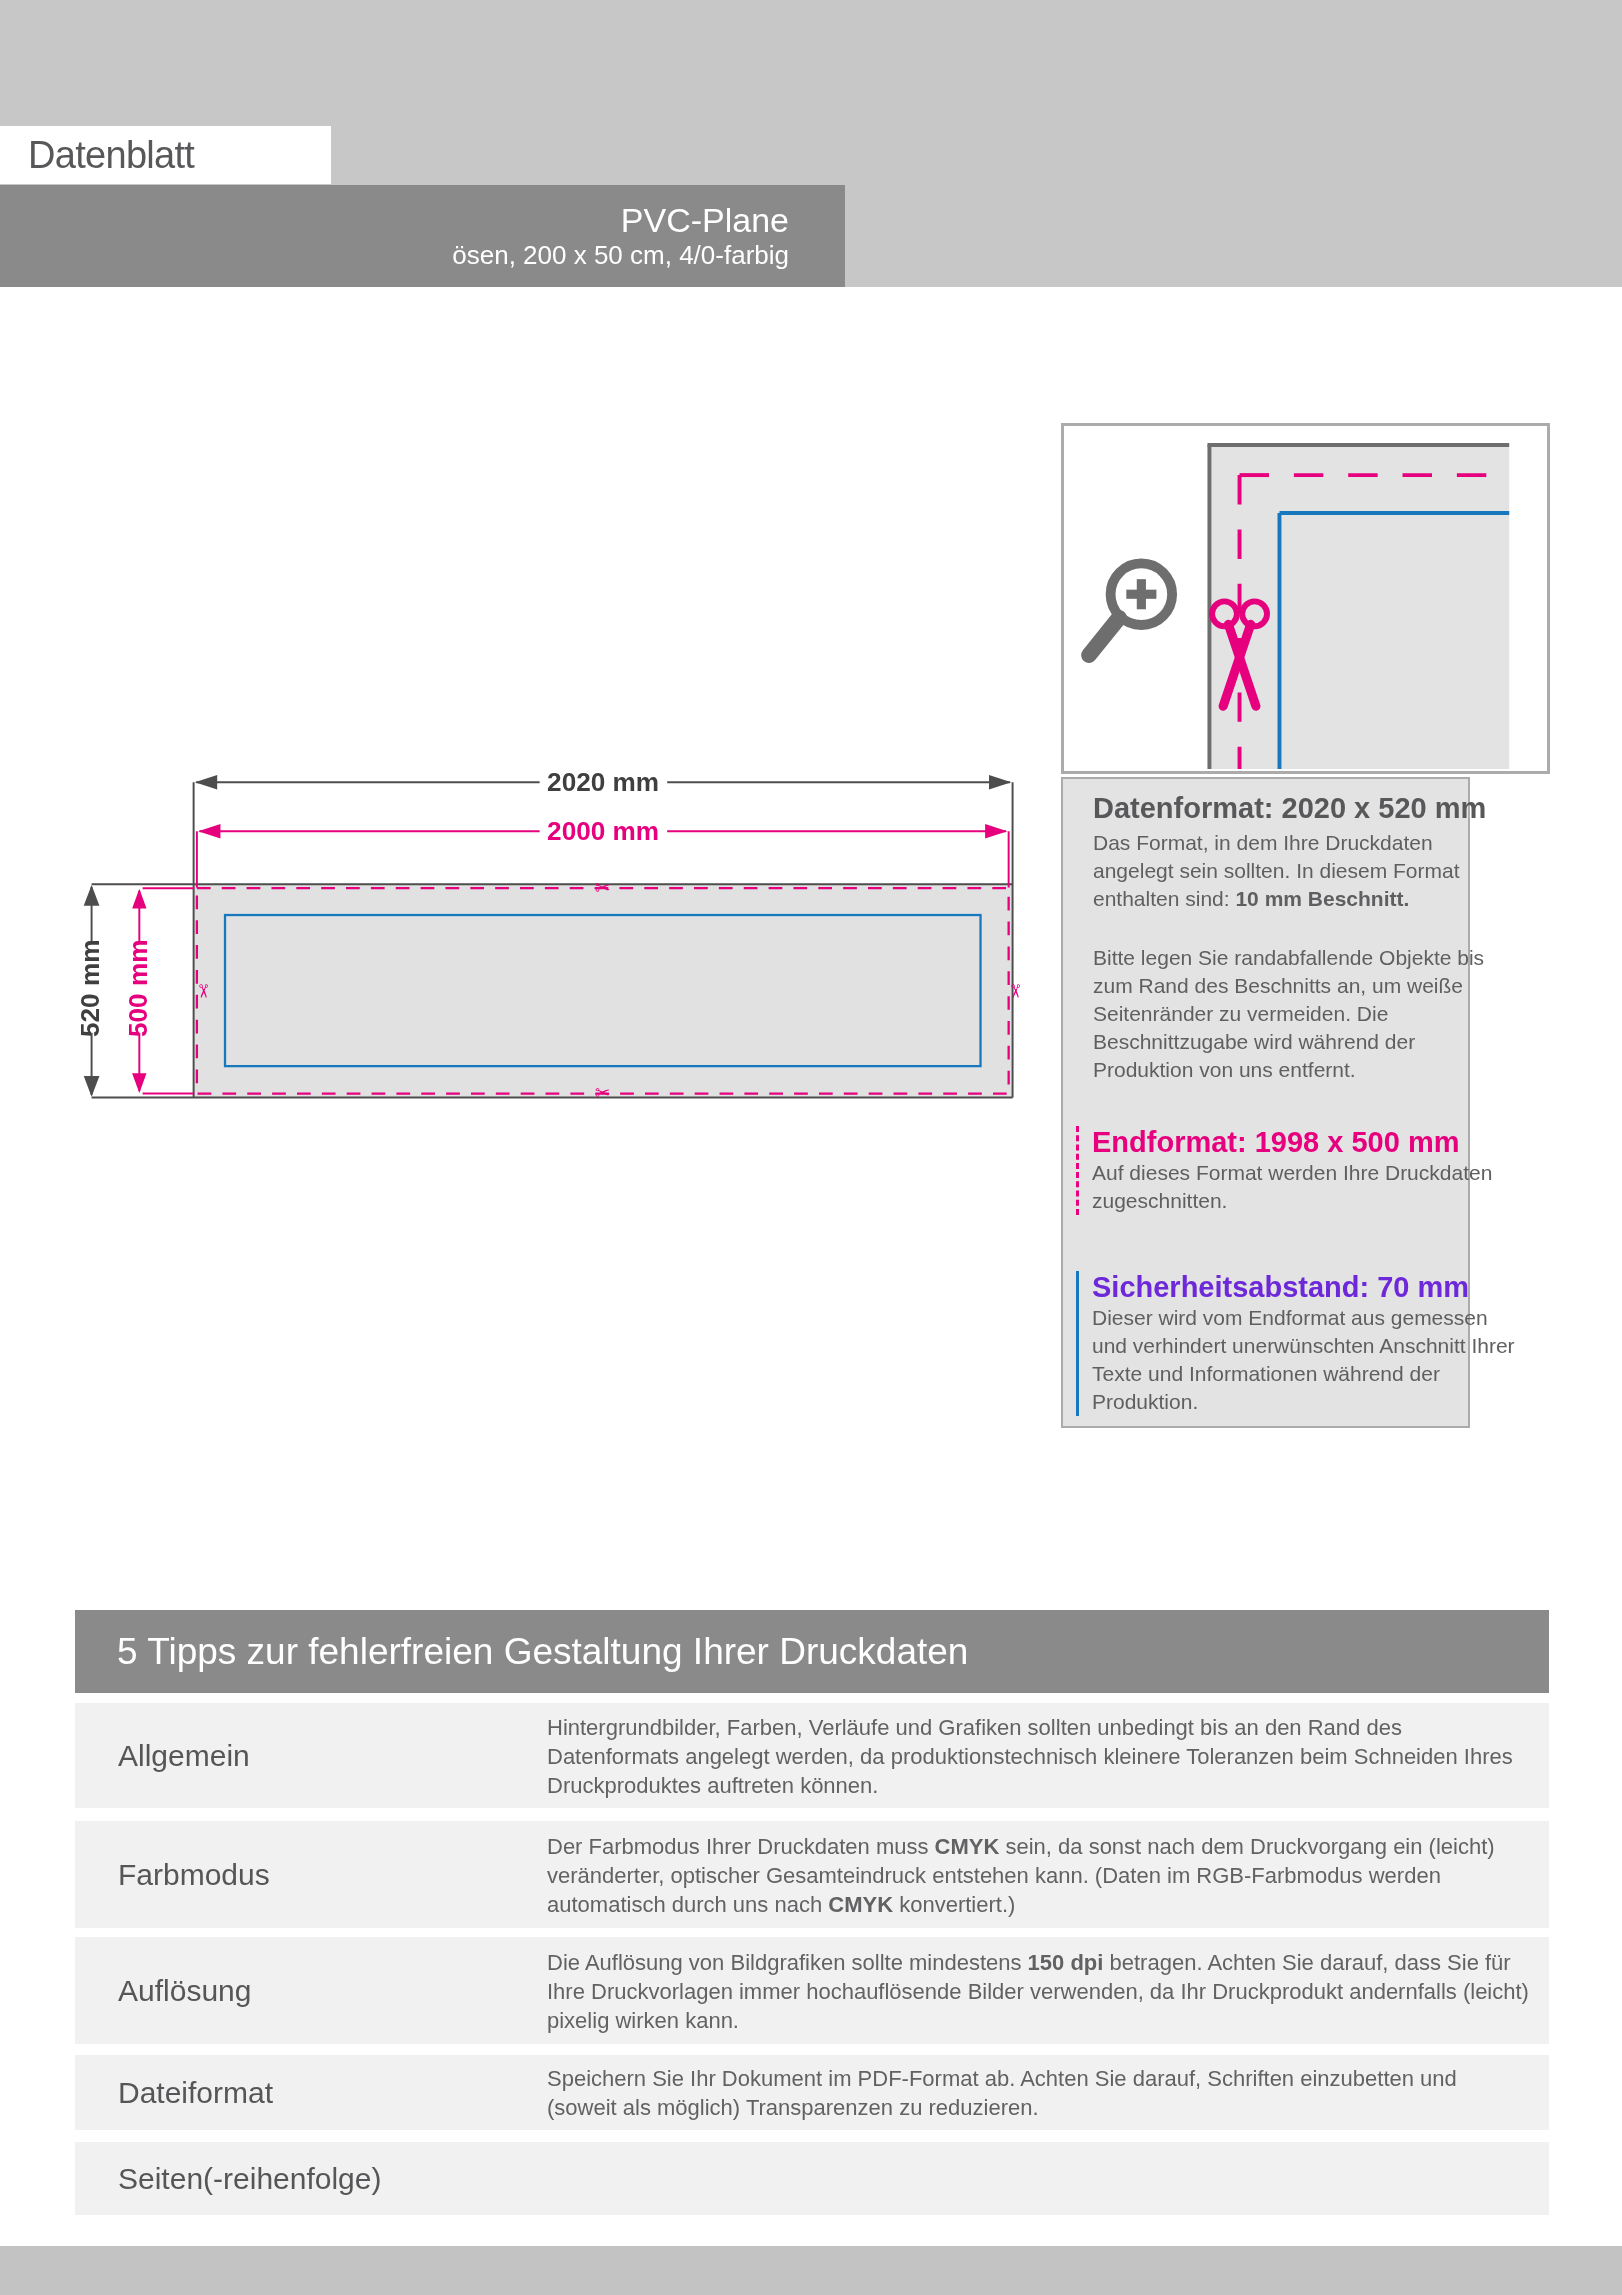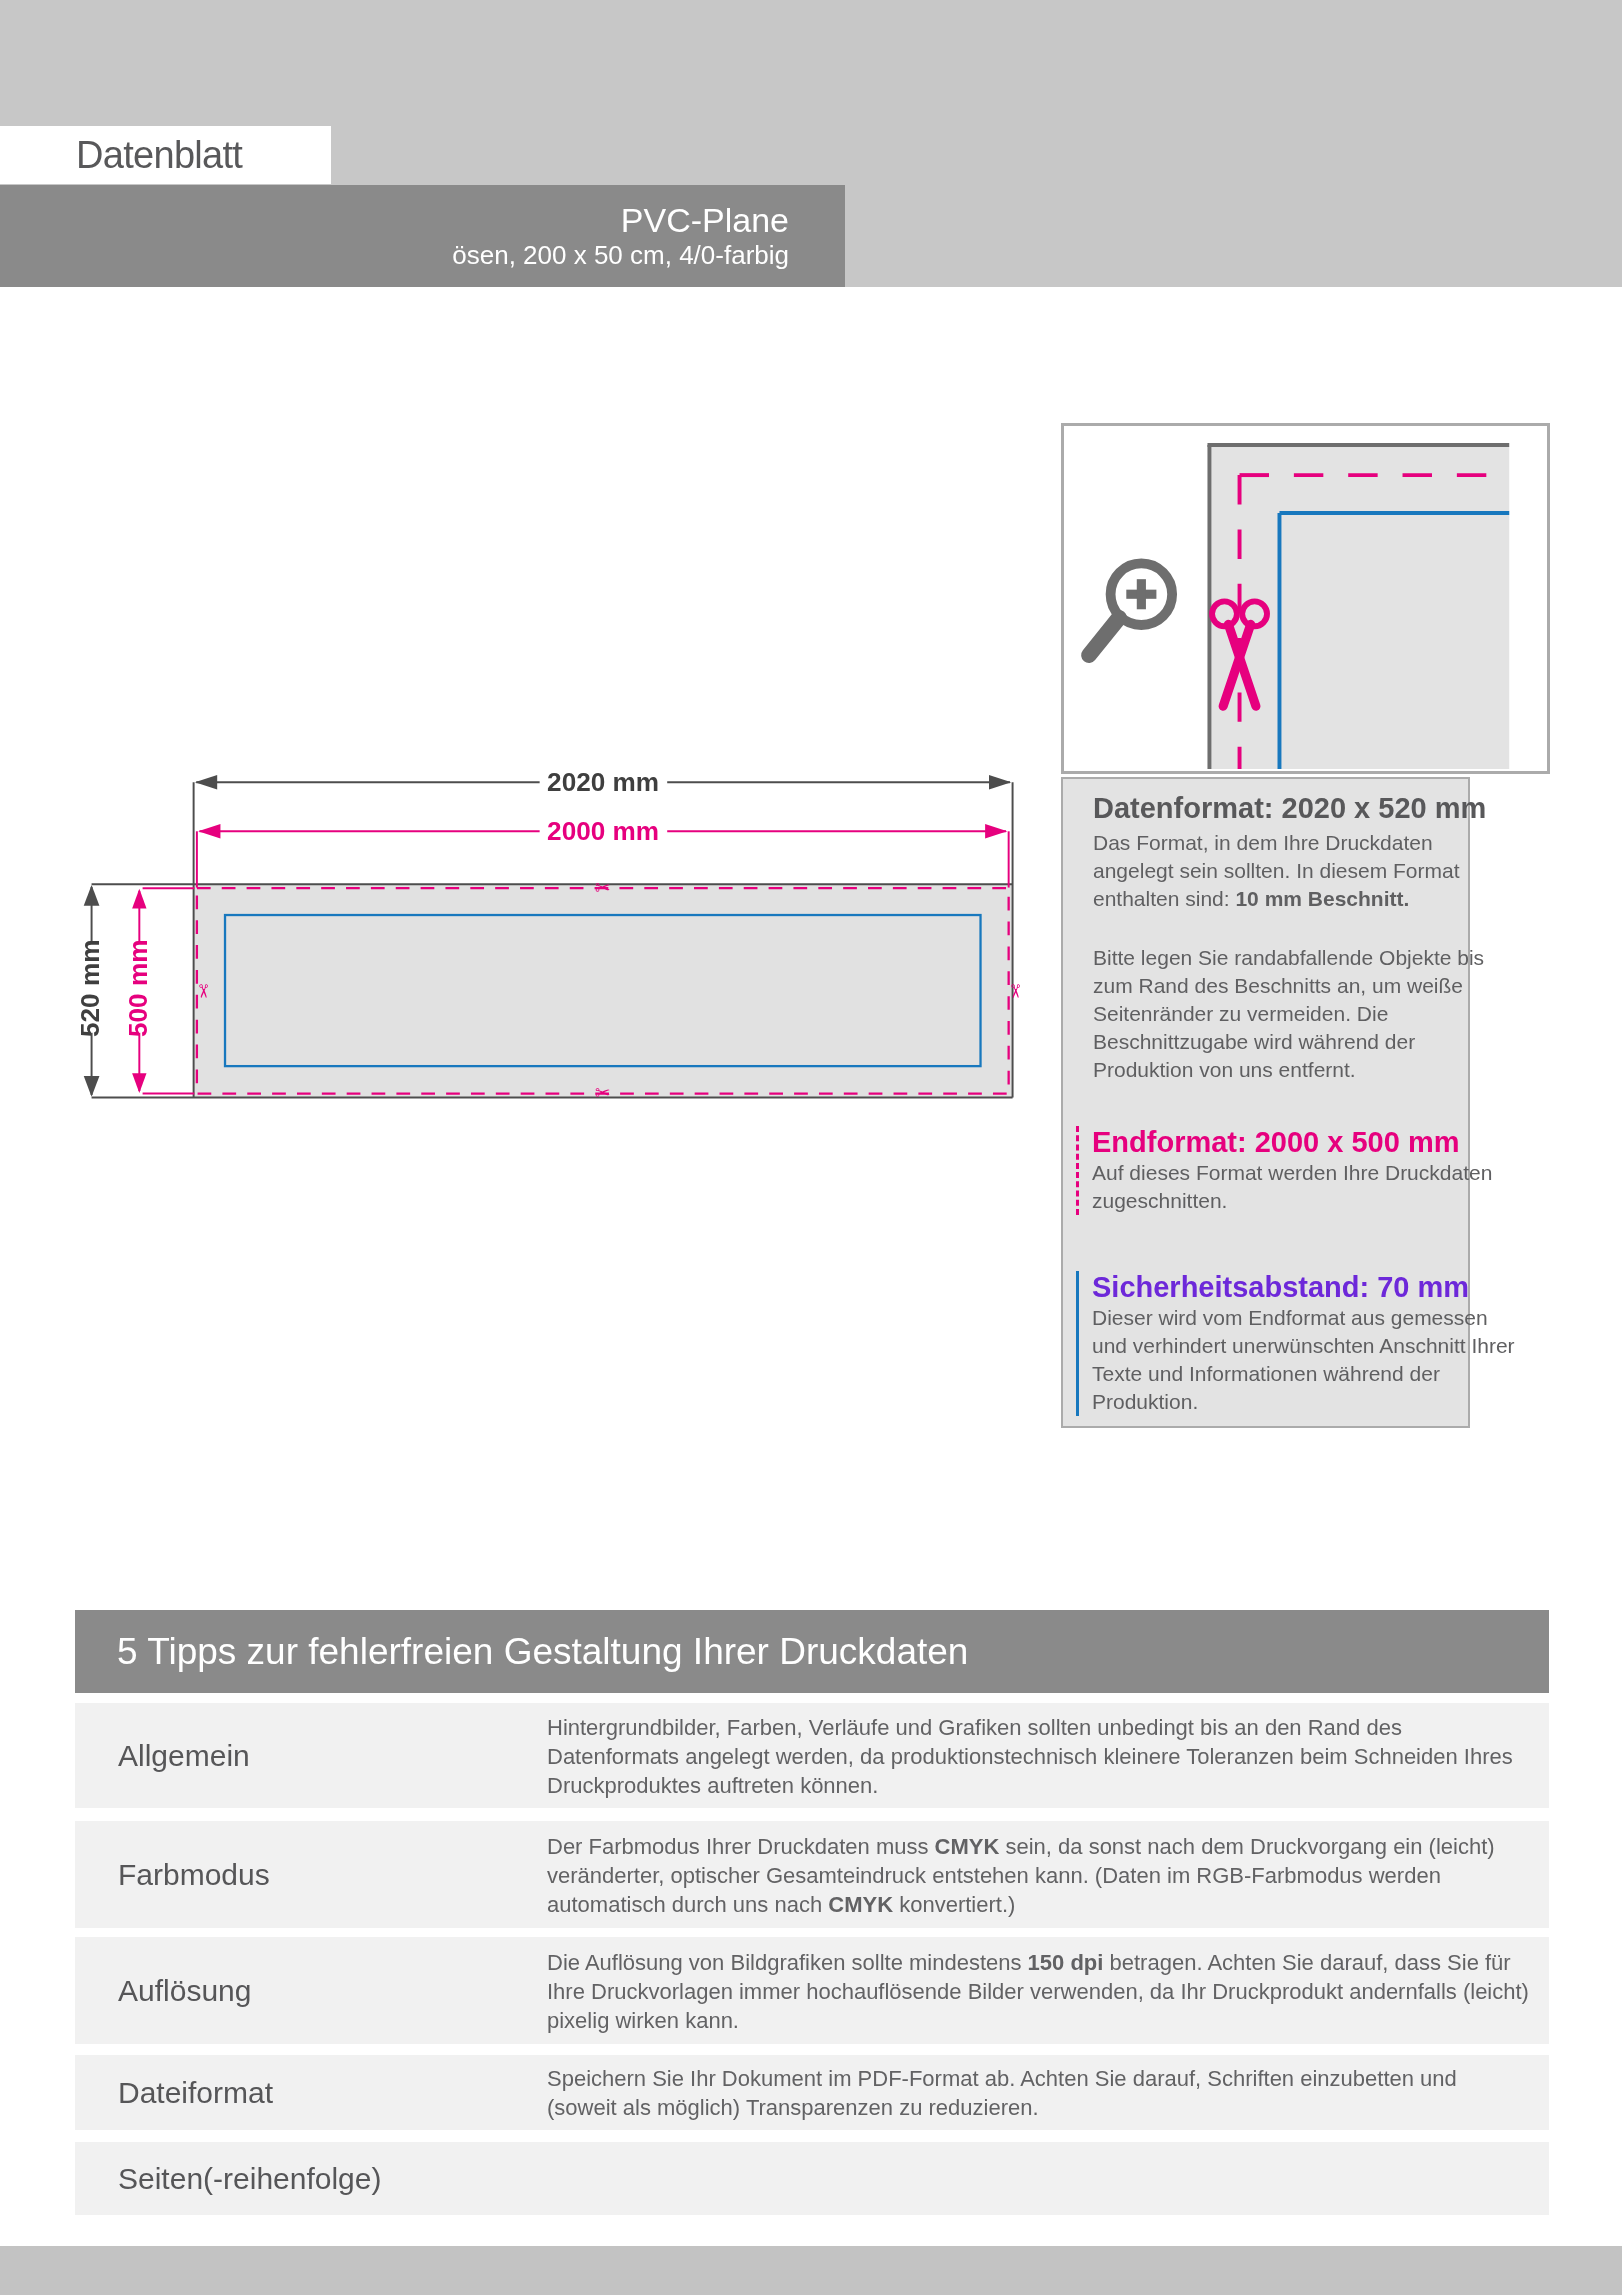--- a/index.html
+++ b/index.html
@@ -4,21 +4,21 @@
 <style>
   html,body{margin:0;padding:0;background:#ffffff;}
   .page{position:relative;width:1623px;height:2295px;background:#ffffff;overflow:hidden;
         font-family:"Liberation Sans","DejaVu Sans",sans-serif;}
   .abs{position:absolute;}
 
   
   .top-gray{left:0;top:0;width:1623px;height:287px;background:#c7c7c7;}
   .sheet-label-box{left:0;top:126px;width:331px;height:58px;background:#ffffff;
         display:flex;align-items:center;}
-  .sheet-label{padding-left:76px;font-size:38px;color:#58585a;letter-spacing:-0.7px;}
+  .sheet-label{padding-left:28px;font-size:38px;color:#58585a;letter-spacing:-0.7px;}
   .banner{left:0;top:185px;width:845px;height:102px;background:#8a8a8a;color:#ffffff;
         display:flex;flex-direction:column;justify-content:center;align-items:flex-end;
         padding-right:56px;box-sizing:border-box;}
   .banner-title{font-size:34px;line-height:39px;margin-left:37px;}
   .banner-sub{font-size:26px;line-height:31px;}
 
   
   .detail-box{left:1061px;top:423px;width:489px;height:351px;background:#ffffff;
         border:3.9px solid #ababab;box-sizing:border-box;}
 
@@ -158,21 +158,21 @@
       </g>
     </svg>
   </div>
 
   <div class="abs info-panel">
     <div class="abs ip-title ip-datenformat-title">Datenformat: 2020 x 520 mm</div>
     <div class="abs ip-body ip-p1"><span>Das Format, in dem Ihre Druckdaten angelegt sein sollten. In diesem Format enthalten sind: </span><b>10 mm Beschnitt.</b></div>
     <div class="abs ip-body ip-p2">Bitte legen Sie randabfallende Objekte bis zum Rand des Beschnitts an, um weiße Seitenränder zu vermeiden. Die Beschnittzugabe wird während der Produktion von uns entfernt.</div>
 
     <div class="abs ip-block-end">
-      <div class="ip-title magenta">Endformat: 2000 x 500 mm</div>
+      <div class="ip-title magenta">Endformat: 1998 x 500 mm</div>
       <div class="ip-body">Auf dieses Format werden Ihre Druckdaten zugeschnitten.</div>
     </div>
 
     <div class="abs ip-block-sich">
       <div class="ip-title blue">Sicherheitsabstand: 70 mm</div>
       <div class="ip-body">Dieser wird vom Endformat aus gemessen und verhindert unerwünschten Anschnitt Ihrer Texte und Informationen während der Produktion.</div>
     </div>
   </div>
 
   <div class="abs tips-header">

